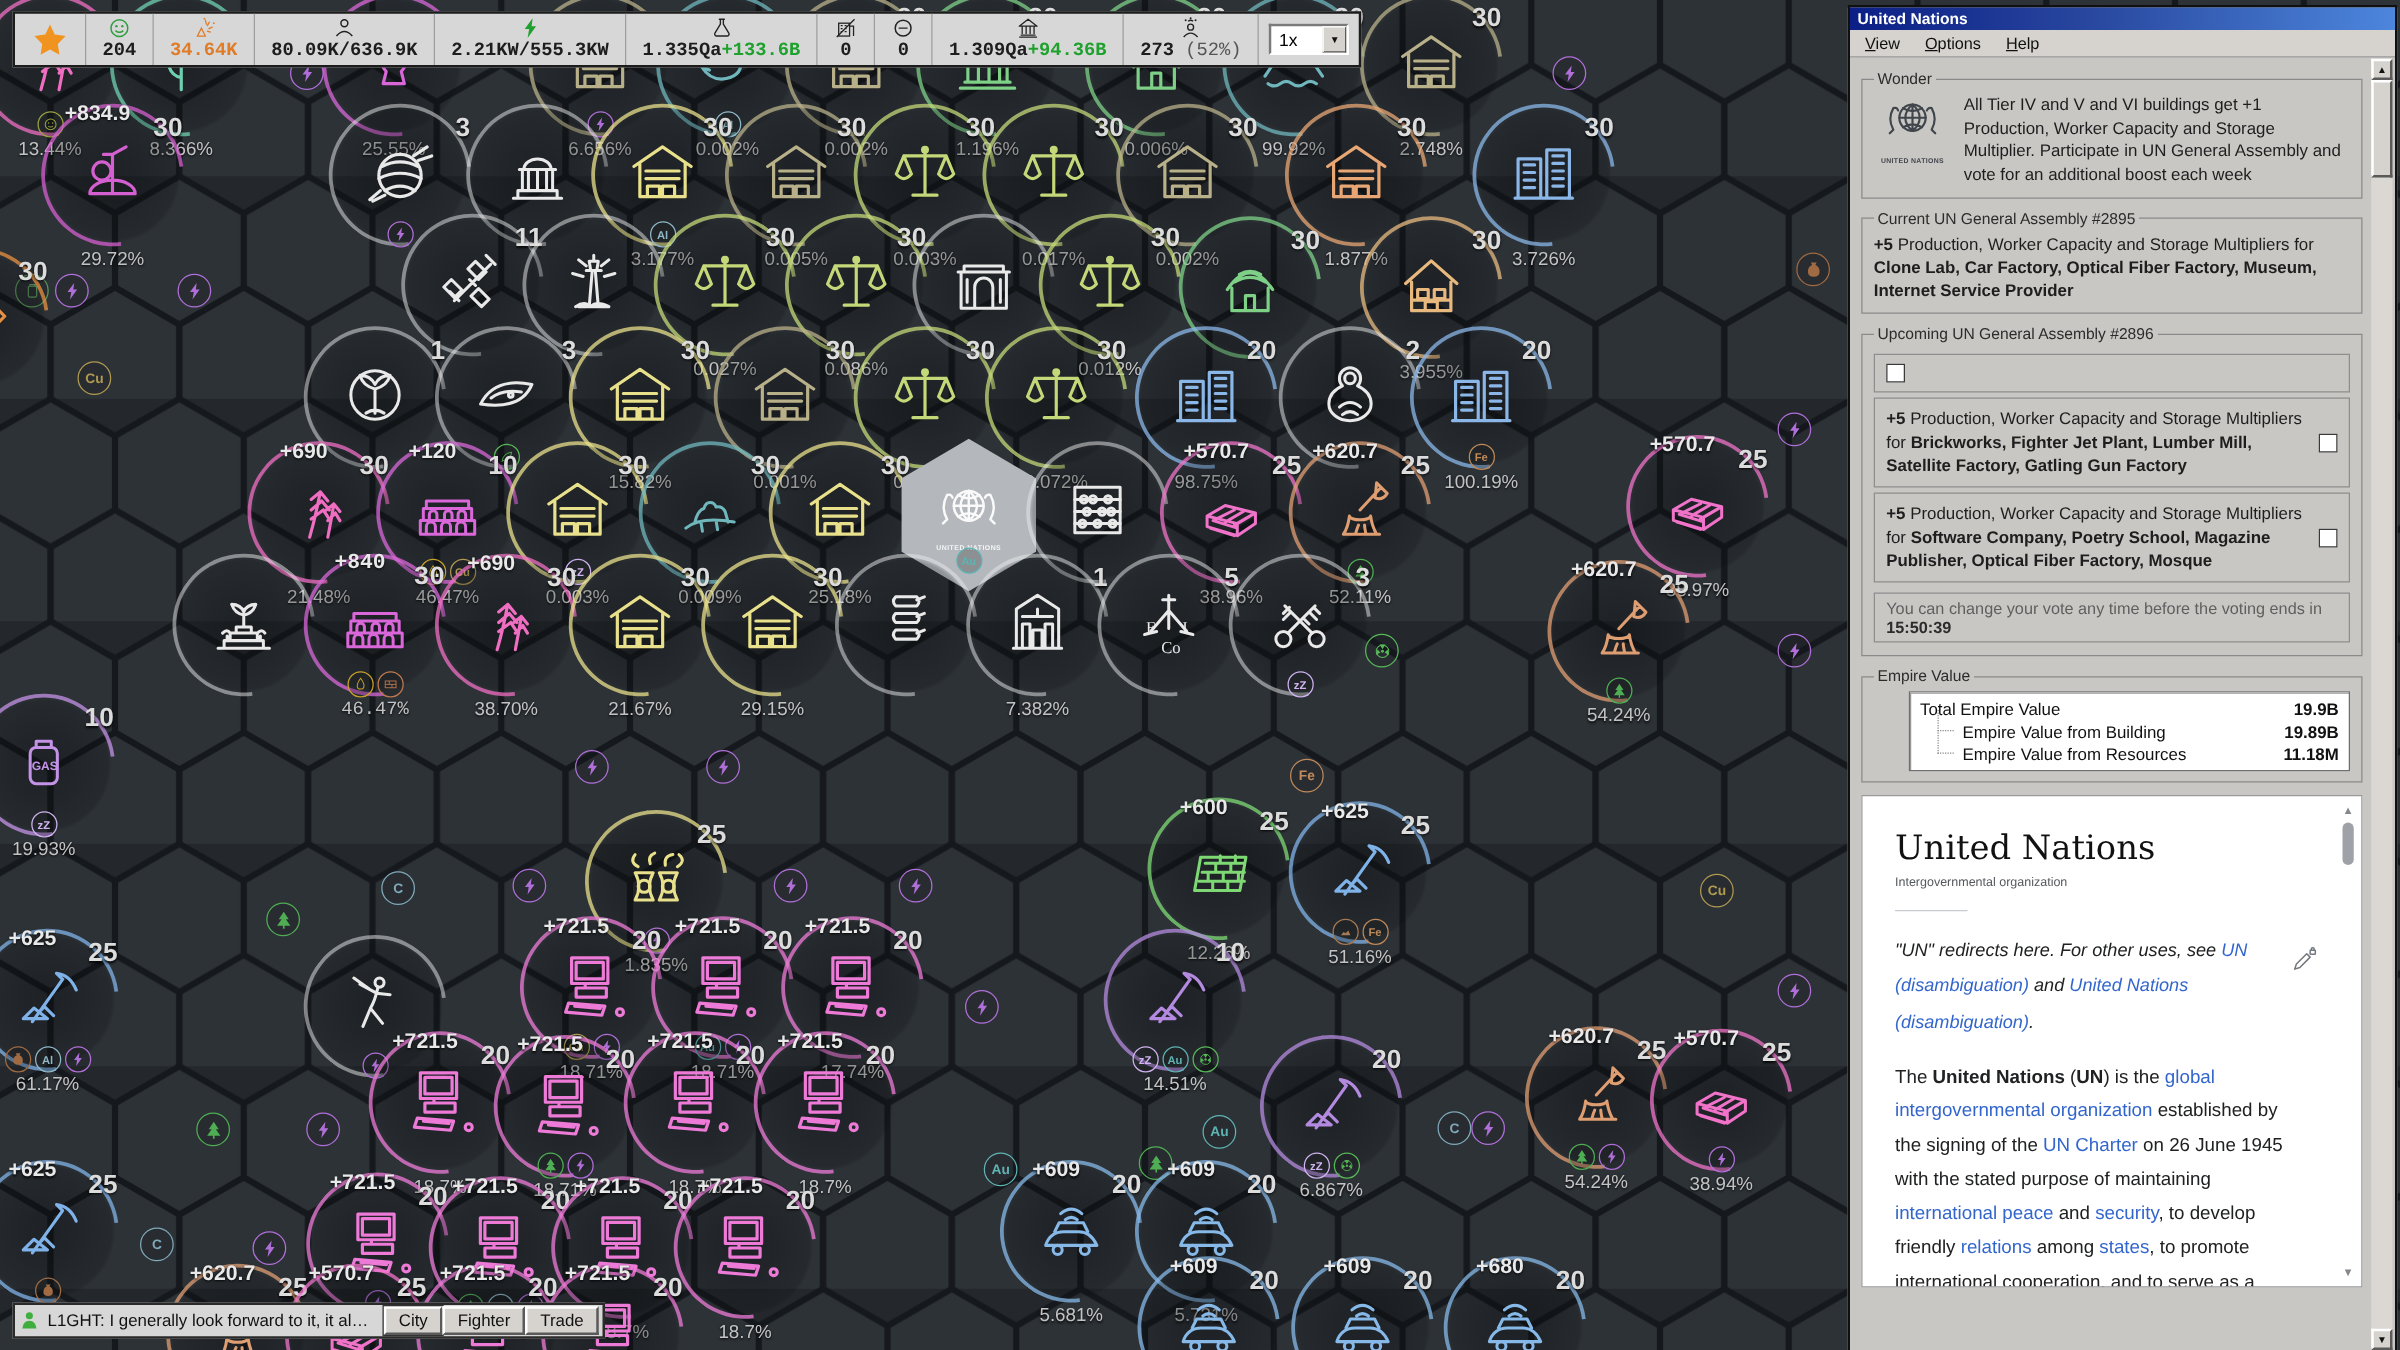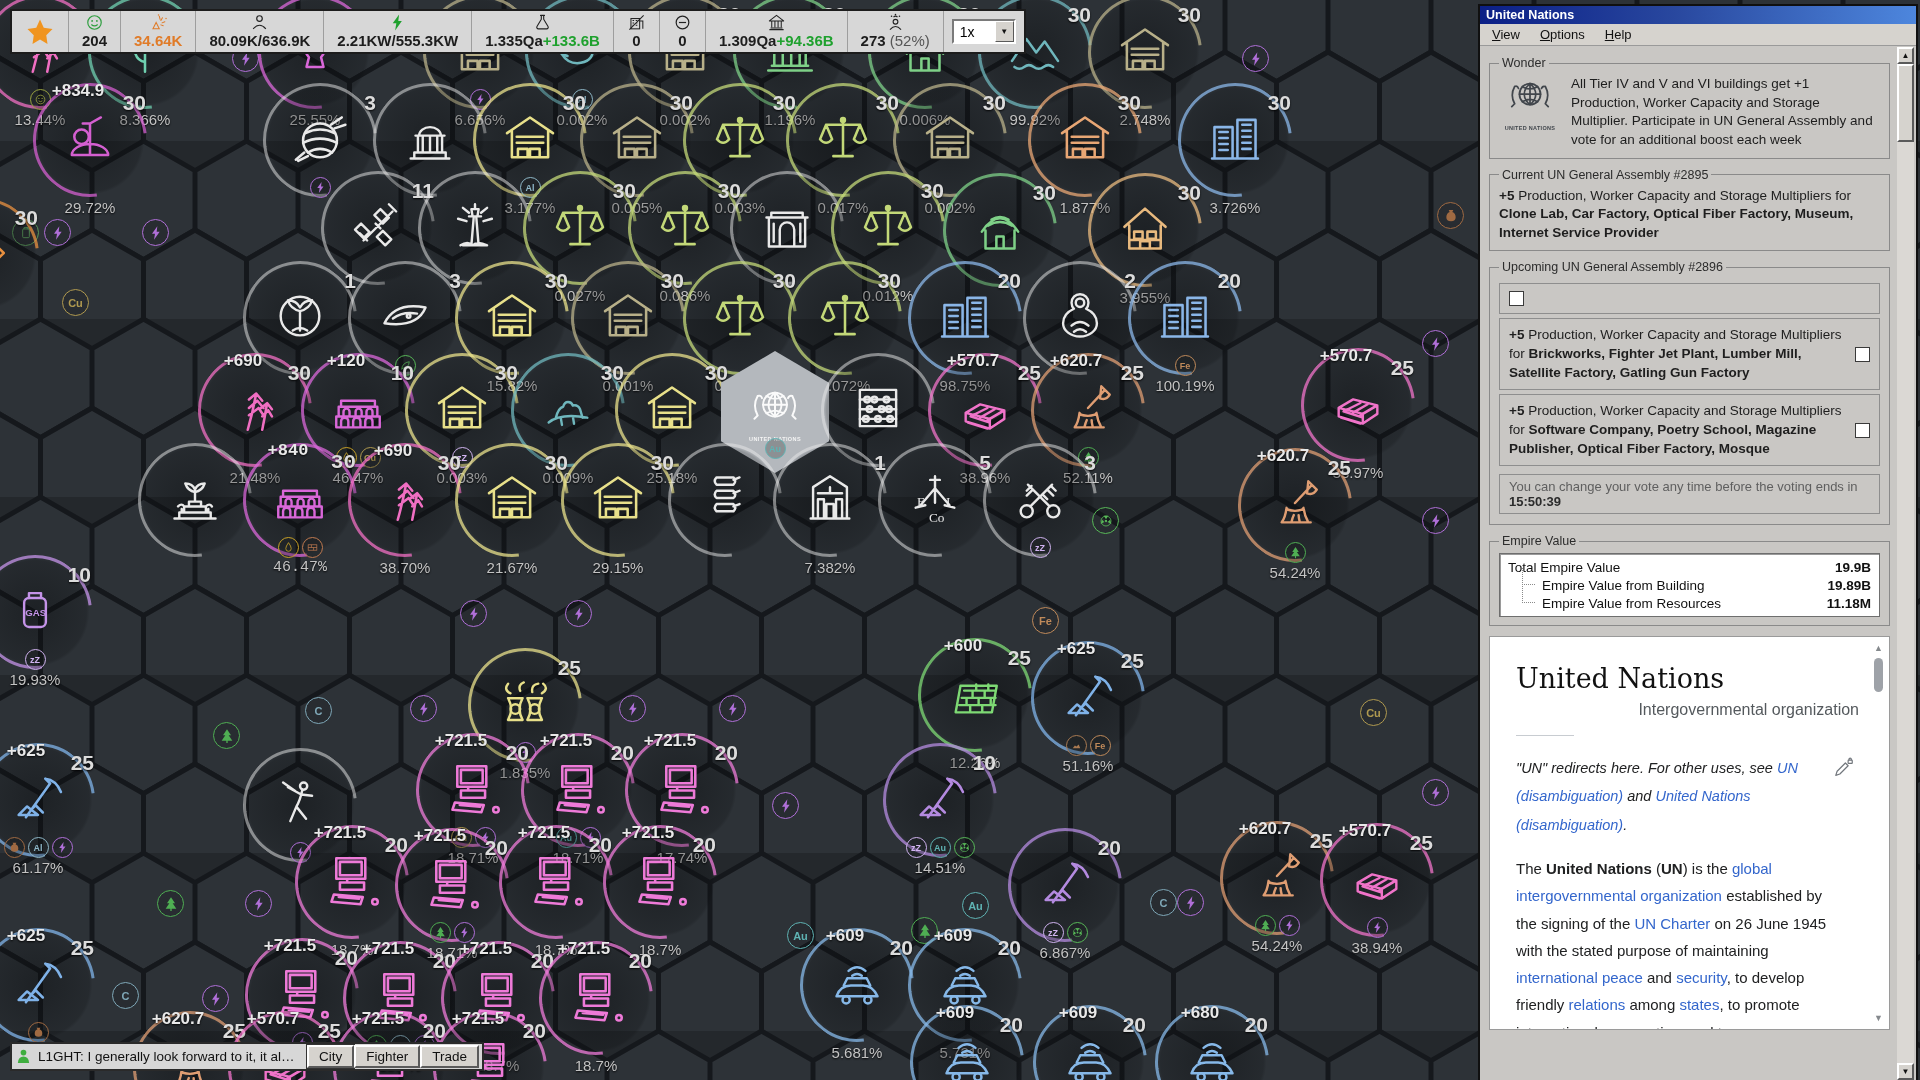--- a/index.html
+++ b/index.html
@@ -36,21 +36,21 @@
   .hex-sel{position:absolute;width:108px;height:122px;
       clip-path:polygon(50% 0,100% 26%,100% 74%,50% 100%,0 74%,0 26%);
       background:#b4b8bd;display:flex;flex-direction:column;align-items:center;justify-content:center;}
   .hex-sel svg{width:52px;height:52px;color:#fafafa;}
   .hex-sel .un-cap{font-size:5.5px;font-weight:700;letter-spacing:.4px;color:#f4f4f4;margin-top:1px;}
   .hex-sel .badge{position:absolute;bottom:14px;}
   
   #toolbar{position:absolute;left:10px;top:9px;height:45px;background:#d7d7d7;
       border:2px solid #1c1c1c;display:flex;align-items:stretch;}
   .tb-item{display:flex;flex-direction:column;align-items:center;justify-content:center;
-      padding:2px 13px;border-right:1px solid #9e9e9e;min-width:44px;}
+      padding:2px 13px;border-right:1px solid #9e9e9e;min-width:44px;font-family:Liberation Mono, monospace;}
   .tb-item:last-child{border-right:none;}
   .tb-item svg{width:19px;height:19px;color:#222;}
   .tb-star svg{width:30px;height:30px;color:#f0941f;}
   .tb-val{font-size:15px;font-weight:700;color:#1d1d1d;line-height:1.15;white-space:nowrap;}
   .tb-delta{color:#1fa12e;}
   .tb-suffix{font-weight:400;color:#555;}
   .speed{display:flex;align-items:center;align-self:center;margin:0 8px;height:25px;width:64px;
       background:#fff;border:2px solid;border-color:#7a7a7a #fff #fff #7a7a7a;font-size:14px;}
   .speed .sval{flex:1;padding-left:6px;color:#000;}
   .speed .dd{width:19px;height:100%;background:#d6d3ce;border:1px solid;
@@ -79,32 +79,32 @@
   .un-logo{flex:none;width:62px;text-align:center;color:#41464c;}
   .un-logo svg{width:46px;height:46px;}
   .un-logo div{font-size:5.5px;font-weight:700;letter-spacing:.3px;}
   .ptext{font-size:13.5px;line-height:1.38;color:#1e1e1e;}
   .opt-row{border:1px solid #8e8e8e;margin:4px 0;padding:7px 9px;display:flex;align-items:center;gap:10px;}
   .opt-row .ptext{flex:1;}
   .cb{flex:none;width:15px;height:15px;background:#fff;border:1px solid #3a3a3a;}
   .note-row{border:1px solid #8e8e8e;margin:8px 0 2px 0;padding:4px 9px;font-size:13px;color:#5f5f5f;}
   .note-row b{color:#2c2c2c;}
   .empire-box{background:#fff;border:1px solid #6e6e6e;box-shadow:inset 1px 1px 0 #9a9a9a;
-      padding:4px 6px;font-size:13.5px;color:#111;}
+      padding:4px 6px;font-size:13.5px;color:#111;margin-left:28px;}
   .er{display:flex;padding:1.5px 2px;}
   .er .lbl{flex:1;}
   .er .val{font-weight:700;}
   .er.child{padding-left:36px;position:relative;}
   .er.child::before{content:"";position:absolute;left:16px;top:-8px;bottom:9px;width:12px;
       border-left:1px dotted #8a8a8a;border-bottom:1px dotted #8a8a8a;}
   
   #article{position:relative;background:#fff;border:1px solid #9a9a9a;height:394px;
       margin-top:10px;padding:26px 30px 0 26px;overflow:hidden;}
   #art-title{font-family:"DejaVu Serif","Liberation Serif",serif;font-size:27px;color:#111;}
-  #art-sub{font-size:16px;color:#54595d;margin-top:7px;text-align:right;}
+  #art-sub{font-size:10px;color:#54595d;margin-top:7px;}
   #art-hr{width:58px;border:none;border-top:1px solid #c8ccd1;margin:16px 0 18px 0;}
   #art-hat{font-size:14.5px;font-style:italic;line-height:1.95;color:#202122;width:310px;}
   #art-para{font-size:15px;line-height:1.82;color:#202122;margin-top:16px;width:330px;}
   .wlink{color:#3366cc;text-decoration:none;cursor:pointer;}
   #pencil{position:absolute;right:34px;top:120px;width:22px;height:22px;color:#72777d;}
   .art-scroll{position:absolute;right:4px;top:5px;bottom:5px;width:13px;}
   .art-scroll .a{position:absolute;left:0;width:13px;height:12px;color:#808archive4;color:#85898d;
       font-size:9px;text-align:center;line-height:12px;}
   .art-thumb{position:absolute;left:2px;top:16px;width:9px;height:34px;background:#9ea2a8;border-radius:5px;}
   

